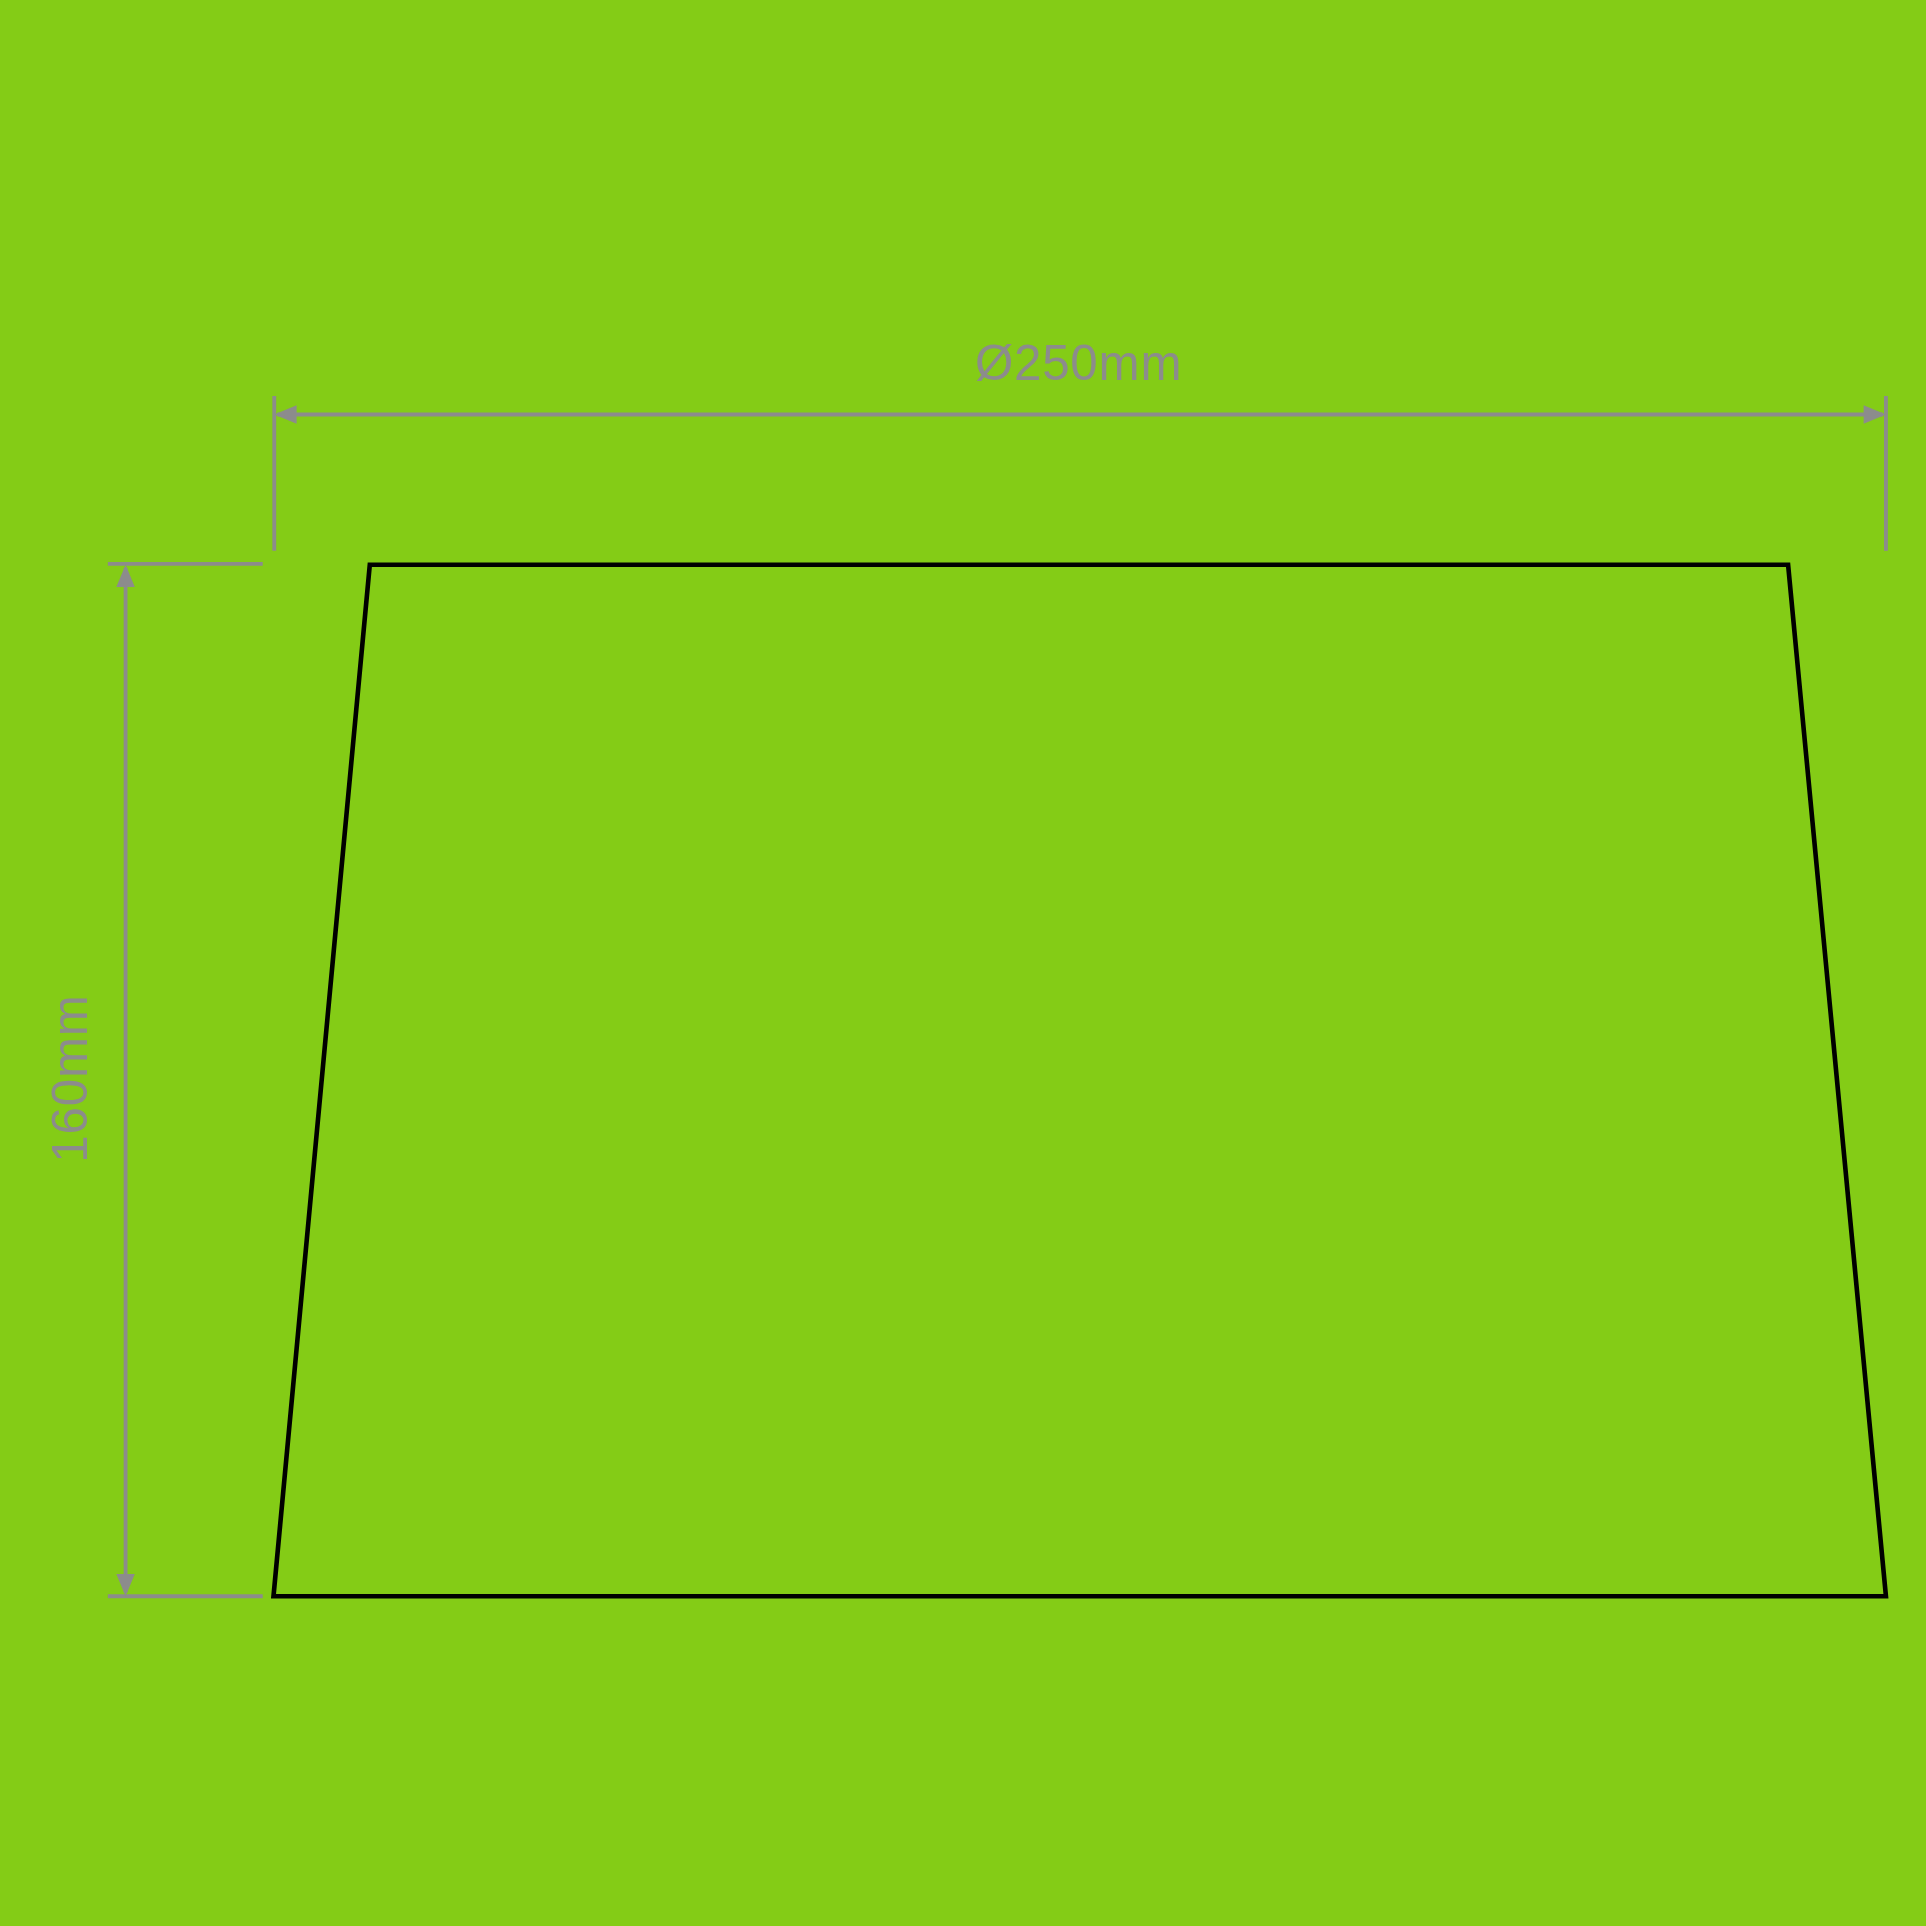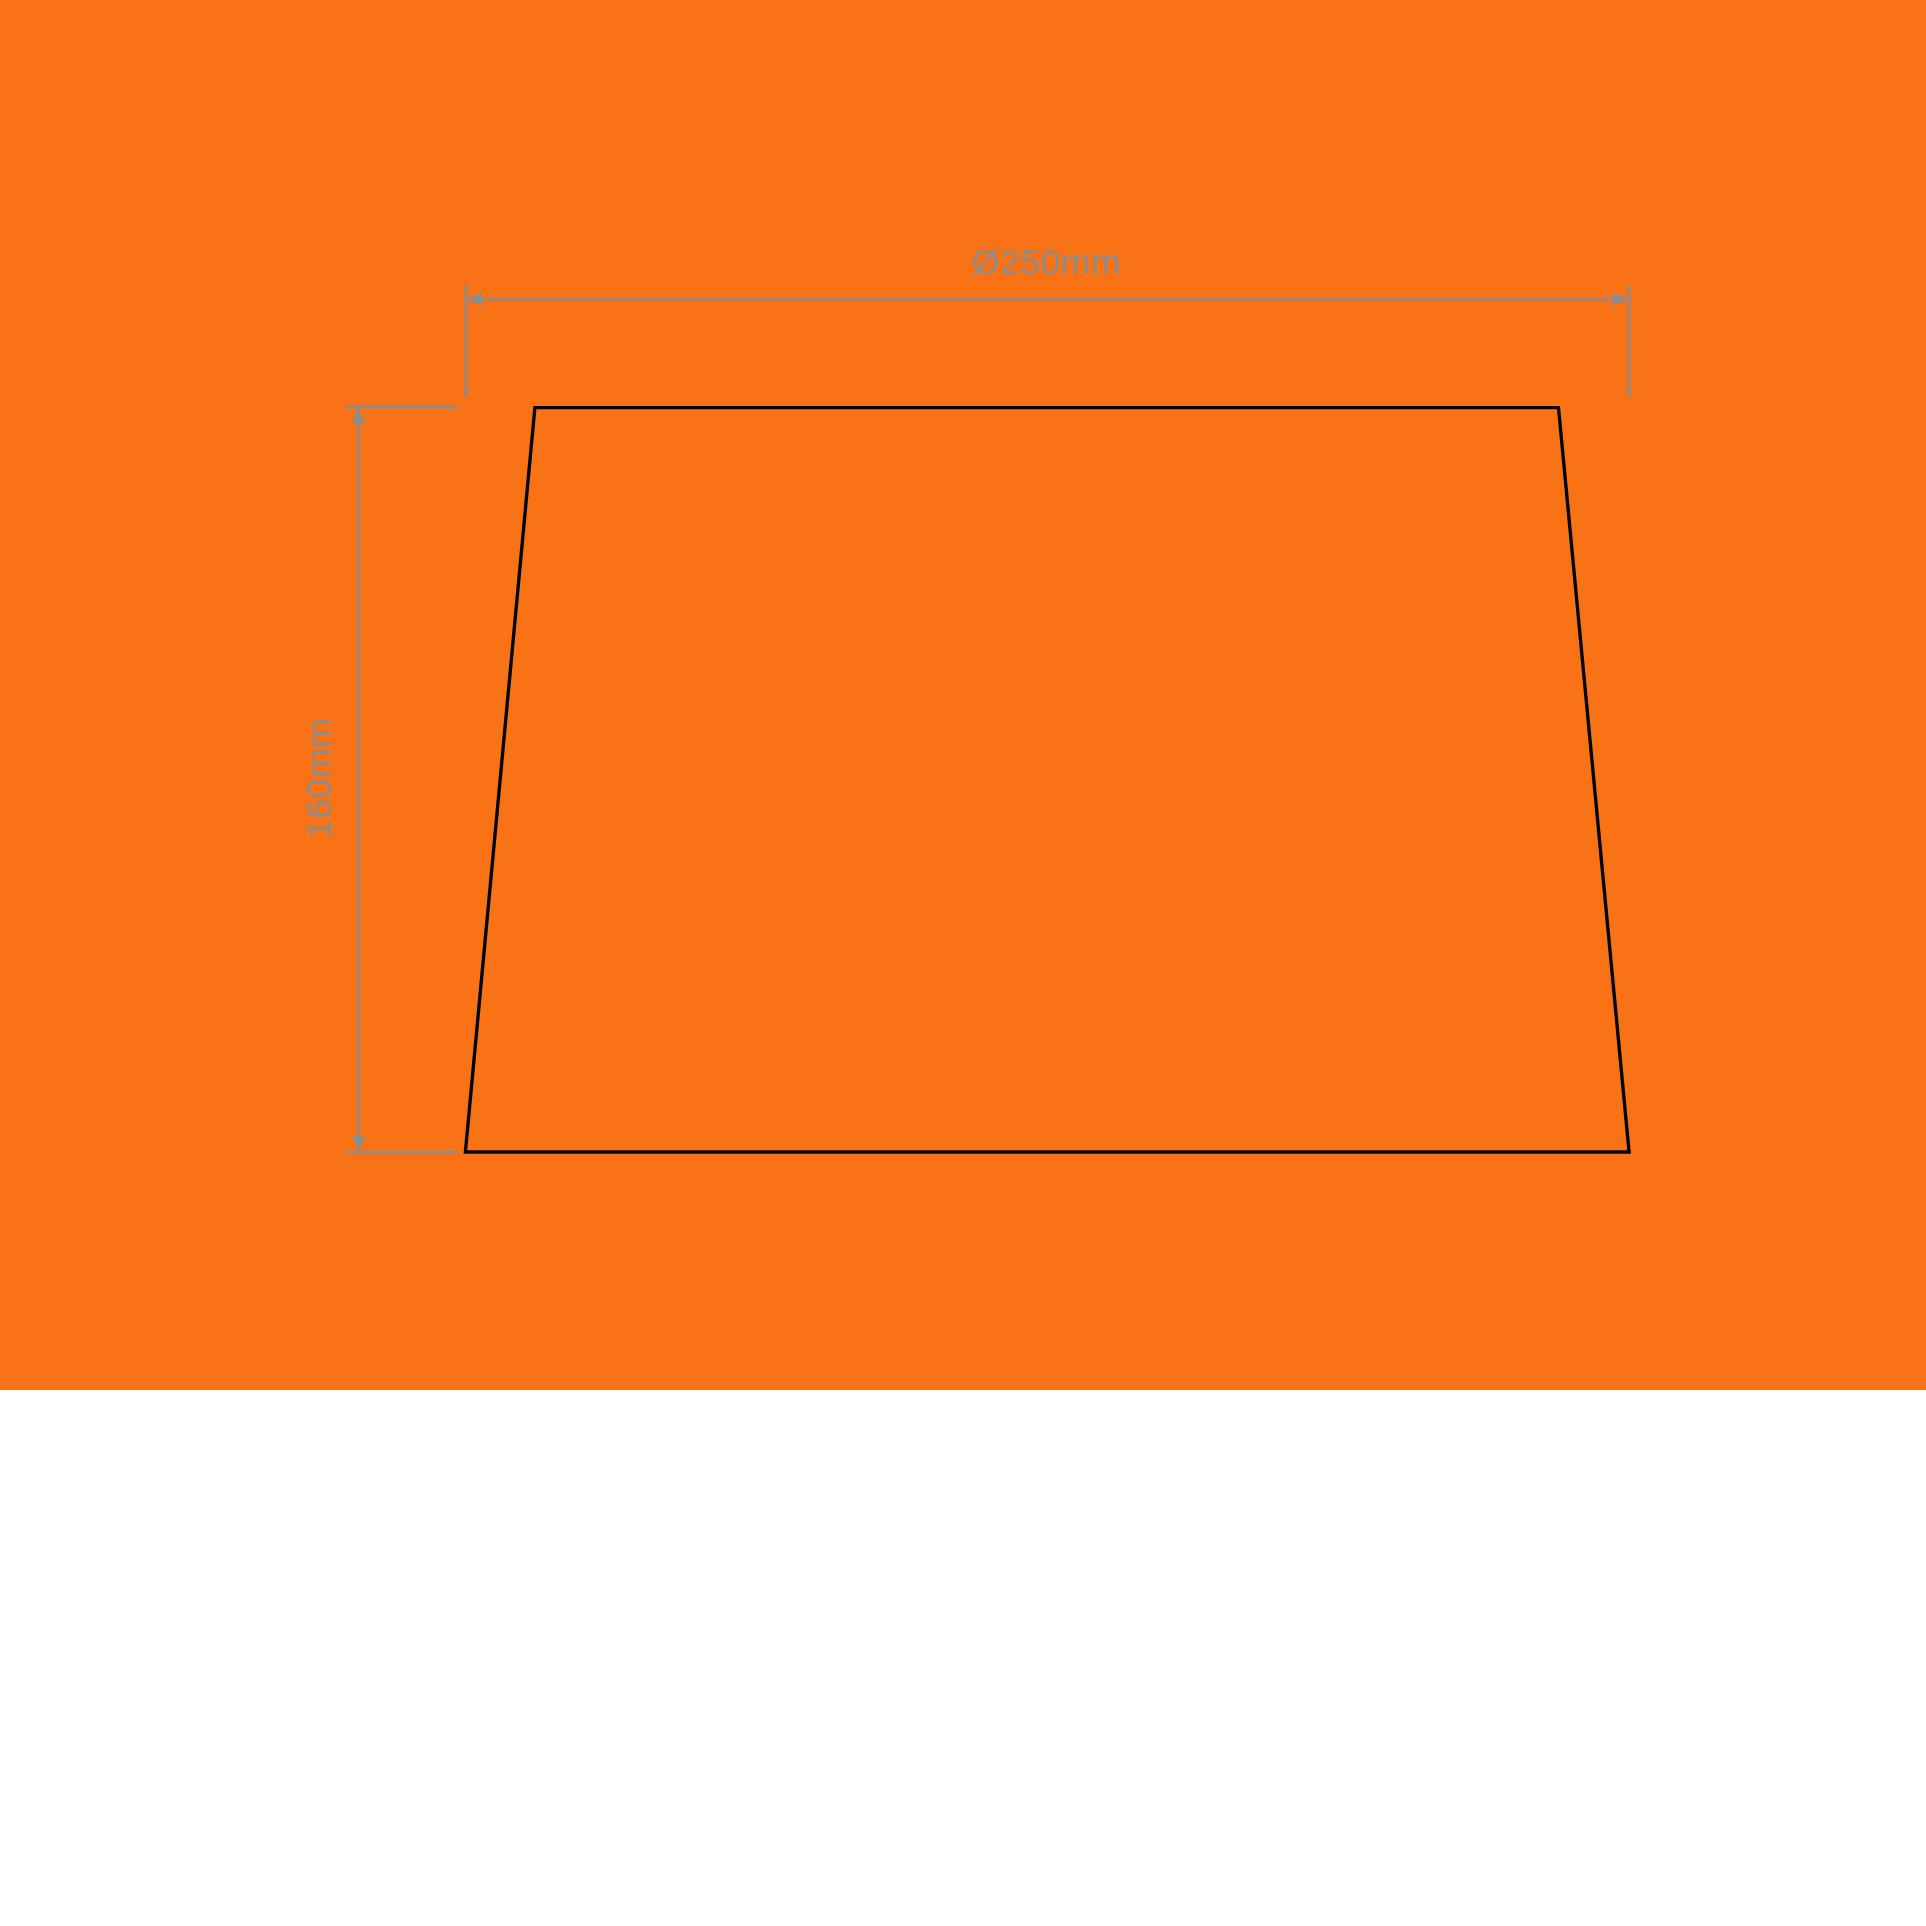--- a/index.html
+++ b/index.html
@@ -3,22 +3,22 @@
 <meta charset="utf-8">
 <style>
   html, body {
     margin: 0;
     padding: 0;
     background: #ffffff;
   }
   .canvas {
     position: relative;
     width: 1926px;
-    height: 1390px;
-    background: #f97316;
+    height: 1926px;
+    background: #84cc16;
     overflow: hidden;
   }
   svg.drawing {
     position: absolute;
     inset: 0;
     width: 100%;
     height: 100%;
   }
   .outline-stroke {
     fill: none;

